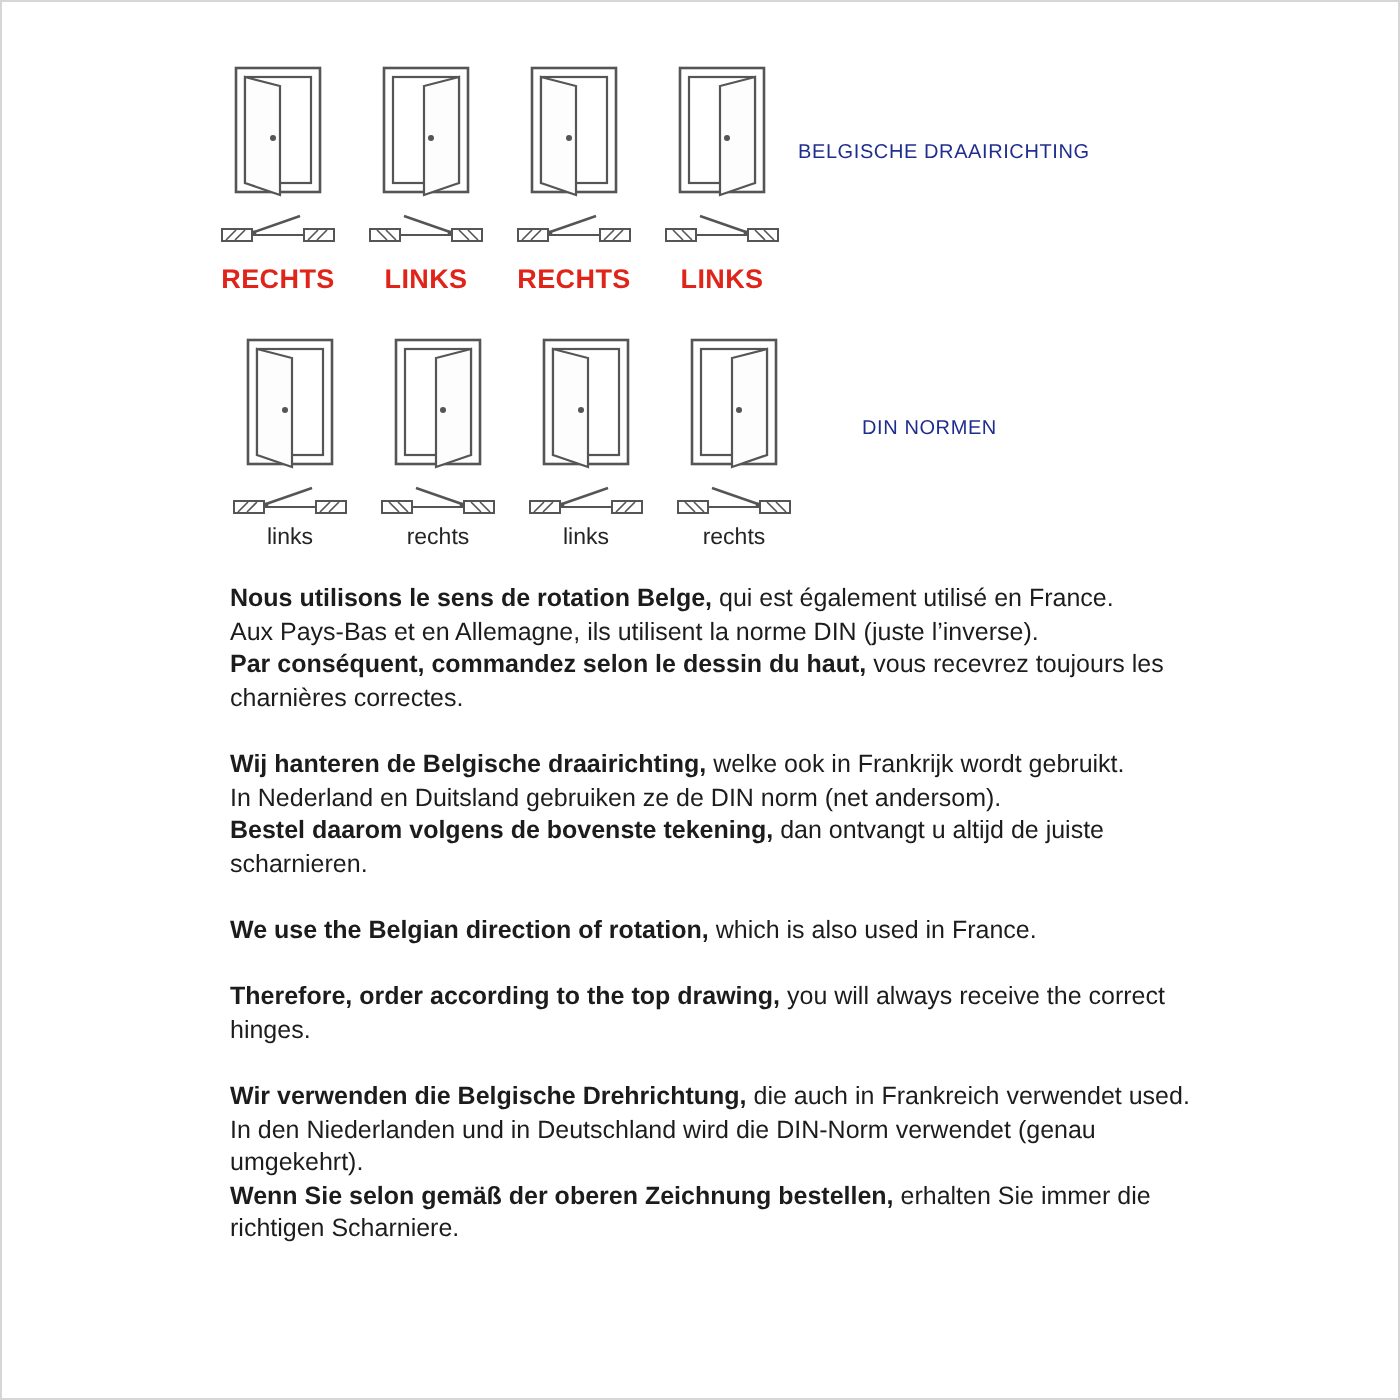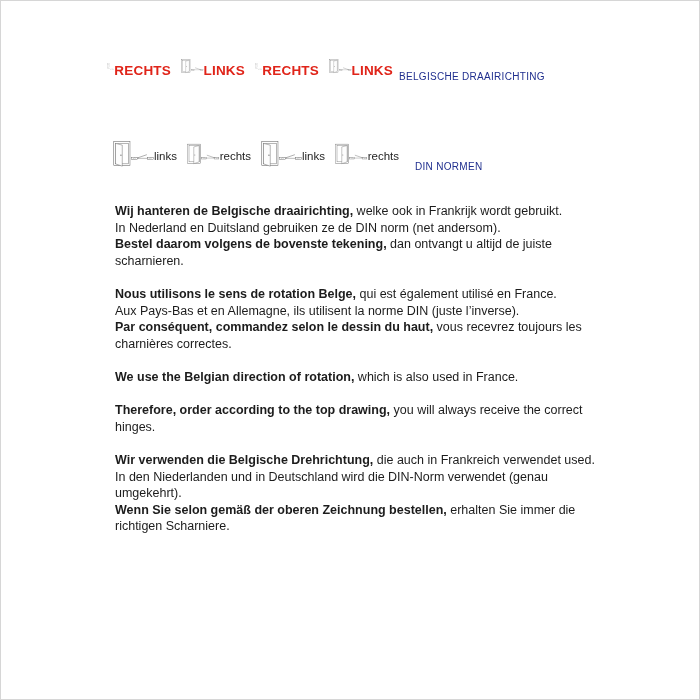--- a/index.html
+++ b/index.html
@@ -16,21 +16,21 @@
   .rows { padding:32px 0 0 106px; }
   .diagram-row {
     position:relative;
     display:flex;
     gap:10px;
     width:fit-content;
   }
   .row-belgian { margin-bottom:22px; }
   .row-din { margin-left:6px; margin-bottom:0; }
   .door-unit {
-    display:flex; align-items:center;
+    display:flex; flex-direction:column; align-items:center;
     width:64px;
   }
   .door-svg { display:block; }
   .plan-svg { display:block; margin-top:6px; }
   .mirror { transform:scaleX(-1); }
   .label-big {
     margin-top:9px;
     font-weight:bold;
     font-size:13.5px;
     letter-spacing:.2px;
@@ -45,21 +45,21 @@
   }
   .row-caption {
     position:absolute;
     white-space:nowrap;
     font-weight:normal;
     font-size:10px;
     letter-spacing:.3px;
     color:var(--caption-blue, #1f2e8e);
   }
   .caption-belgian { left:292px; top:38px; }
-  .caption-din { left:302px; top:40px; }
+  .caption-din { left:318px; top:40px; }
   .text-block {
     margin:16px 0 0 114px;
     width:494px;
     font-size:12.5px;
     line-height:16.5px;
   }
   .para { margin:0 0 17px 0; }
   .b { font-weight:bold; }
 </style>
 </head>
@@ -163,21 +163,21 @@
             <use href="#sym-plan"></use>
           </svg>
         <div class="label-small">rechts</div>
       </div>
       <div class="row-caption caption-din">DIN NORMEN</div>
     </div>
 
   </div>
 
   <div class="text-block">
+    <p class="para"><span class="b">Nous utilisons le sens de rotation Belge,</span><span> qui est également utilisé en France.</span><br><span>Aux Pays-Bas et en Allemagne, ils utilisent la norme DIN (juste l’inverse).</span><br><span class="b">Par conséquent, commandez selon le dessin du haut,</span><span> vous recevrez toujours les charnières correctes.</span></p>
+
     <p class="para"><span class="b">Wij hanteren de Belgische draairichting,</span><span> welke ook in Frankrijk wordt gebruikt.</span><br><span>In Nederland en Duitsland gebruiken ze de DIN norm (net andersom).</span><br><span class="b">Bestel daarom volgens de bovenste tekening,</span><span> dan ontvangt u altijd de juiste scharnieren.</span></p>
-
-    <p class="para"><span class="b">Nous utilisons le sens de rotation Belge,</span><span> qui est également utilisé en France.</span><br><span>Aux Pays-Bas et en Allemagne, ils utilisent la norme DIN (juste l’inverse).</span><br><span class="b">Par conséquent, commandez selon le dessin du haut,</span><span> vous recevrez toujours les charnières correctes.</span></p>
 
     <p class="para"><span class="b">We use the Belgian direction of rotation,</span><span> which is also used in France.</span><br><br><span class="b">Therefore, order according to the top drawing,</span><span> you will always receive the correct hinges.</span></p>
 
     <p class="para"><span class="b">Wir verwenden die Belgische Drehrichtung,</span><span> die auch in Frankreich verwendet used.</span><br><span>In den Niederlanden und in Deutschland wird die DIN-Norm verwendet (genau umgekehrt).</span><br><span class="b">Wenn Sie selon gemäß der oberen Zeichnung bestellen,</span><span> erhalten Sie immer die richtigen Scharniere.</span></p>
   </div>
 </div>
 
 </body></html>

